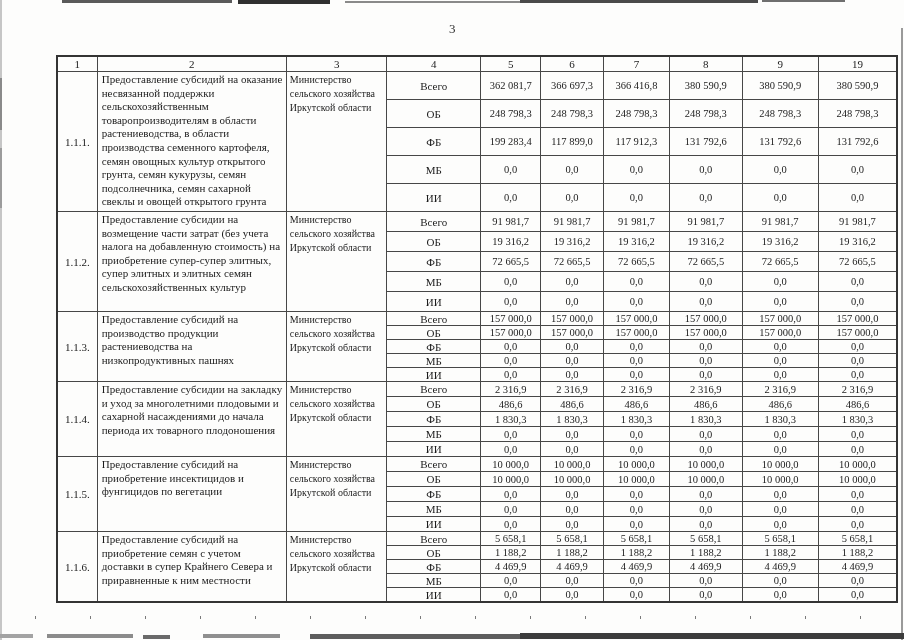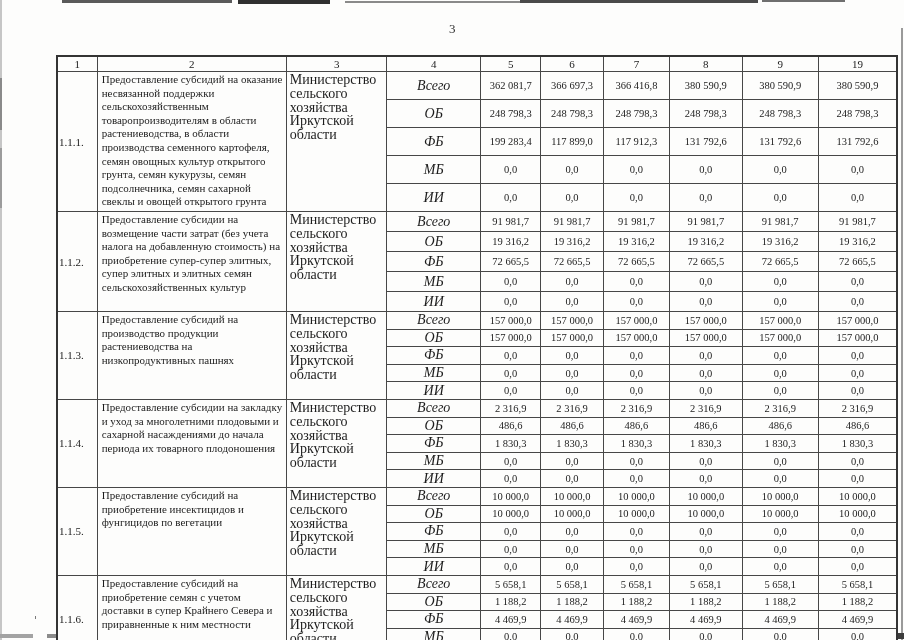--- a/index.html
+++ b/index.html
@@ -31,36 +31,36 @@
   }
   table.fin-table { border: 2px solid #343434; }
   thead th {
     height: 14px;
     font-size: 11px;
     text-align: center;
     padding: 0;
     color: #222;
   }
   td.code-cell {
-    text-align: left; vertical-align: middle;
+    text-align: center; vertical-align: middle;
     font-size: 11px; padding: 0 1px;
   }
   td.name-cell {
     vertical-align: top; text-align: left;
     font-size: 11px; line-height: 13.6px;
     padding: 1px 3px 0 4px;
   }
   td.exec-cell {
     vertical-align: top; text-align: left;
-    font-size: 14px; line-height: 13.8px;
+    font-size: 10px; line-height: 13.8px;
     padding: 1px 2px 17px 3px;
   }
   td.src-cell {
     text-align: center; vertical-align: middle;
-    font-size: 14px; padding: 0; font-style: italic;
+    font-size: 11px; padding: 0;
   }
   td.val-cell {
     text-align: center; vertical-align: middle;
     font-size: 10.5px; padding: 0;
     white-space: nowrap;
   }
   tr.block-0 td { height: 27px; }
   tr.block-1 td { height: 19px; }
   tr.block-2 td { height: 13px; }
   tr.block-3 td { height: 14px; }

